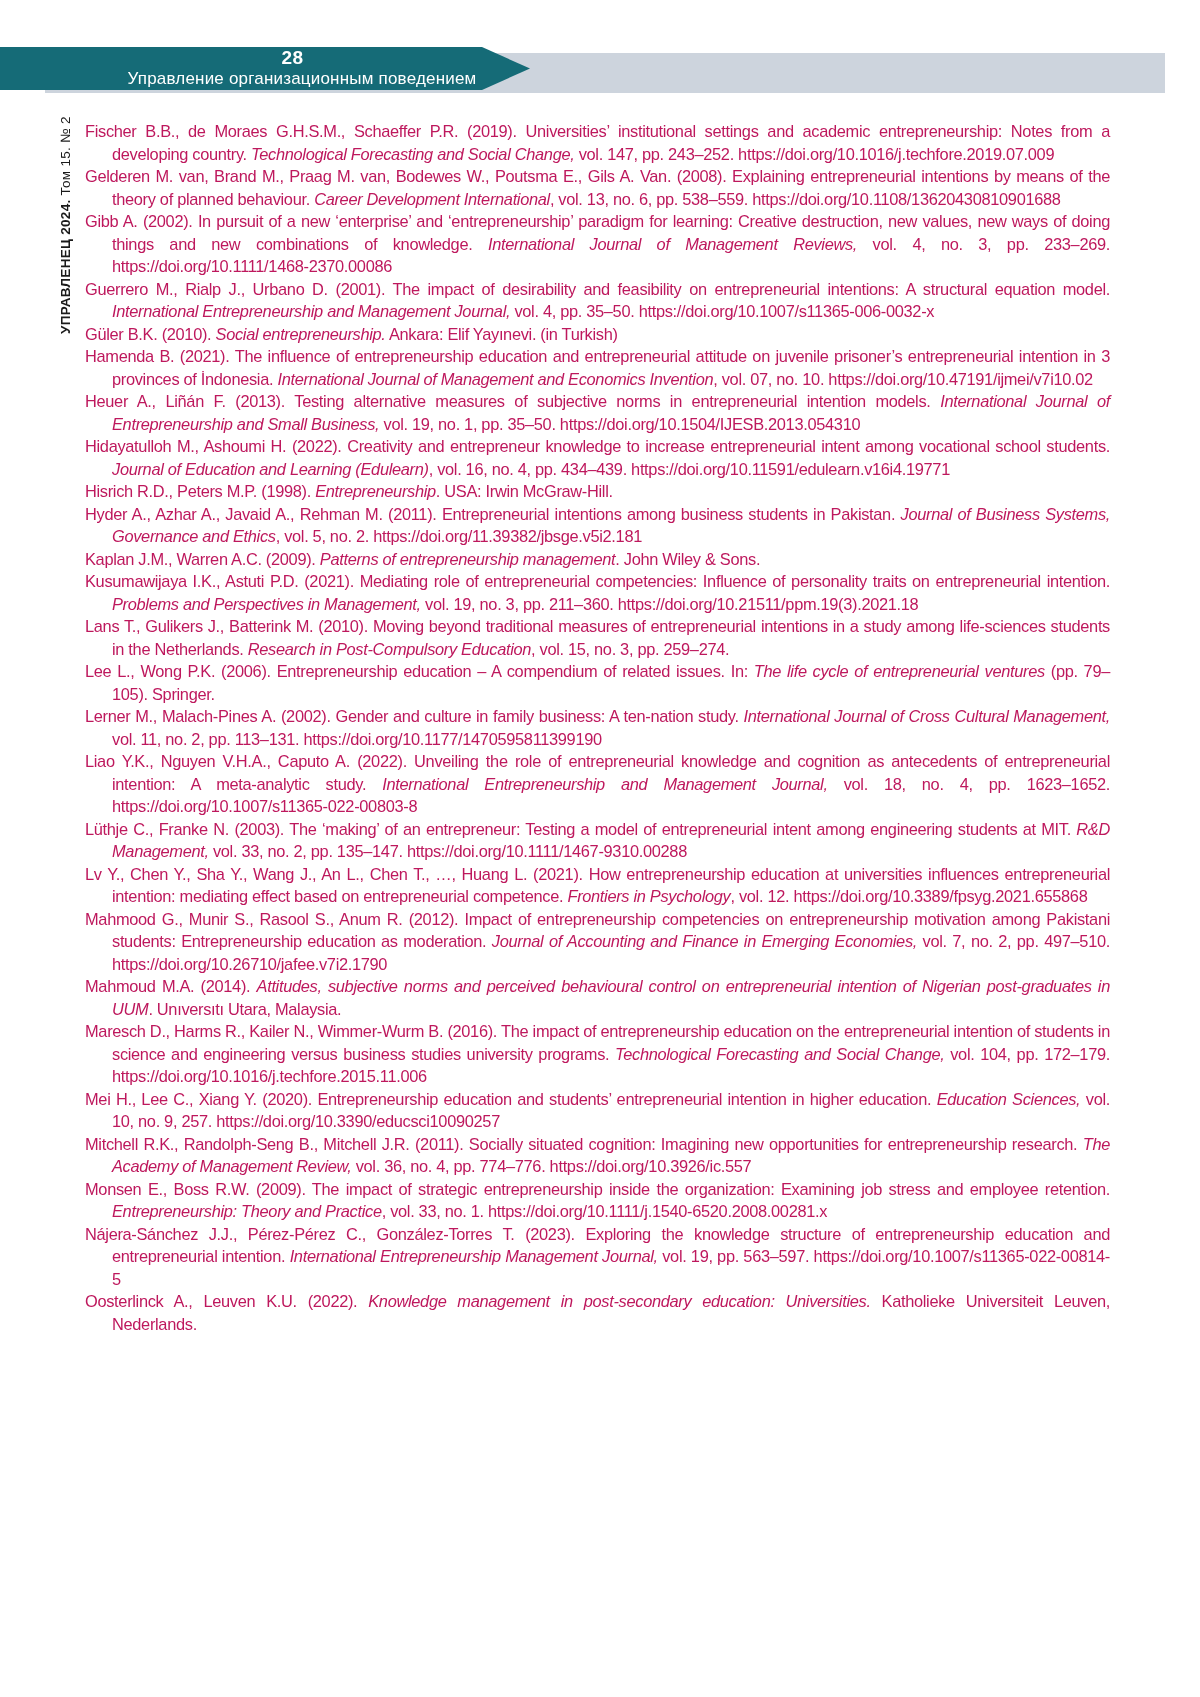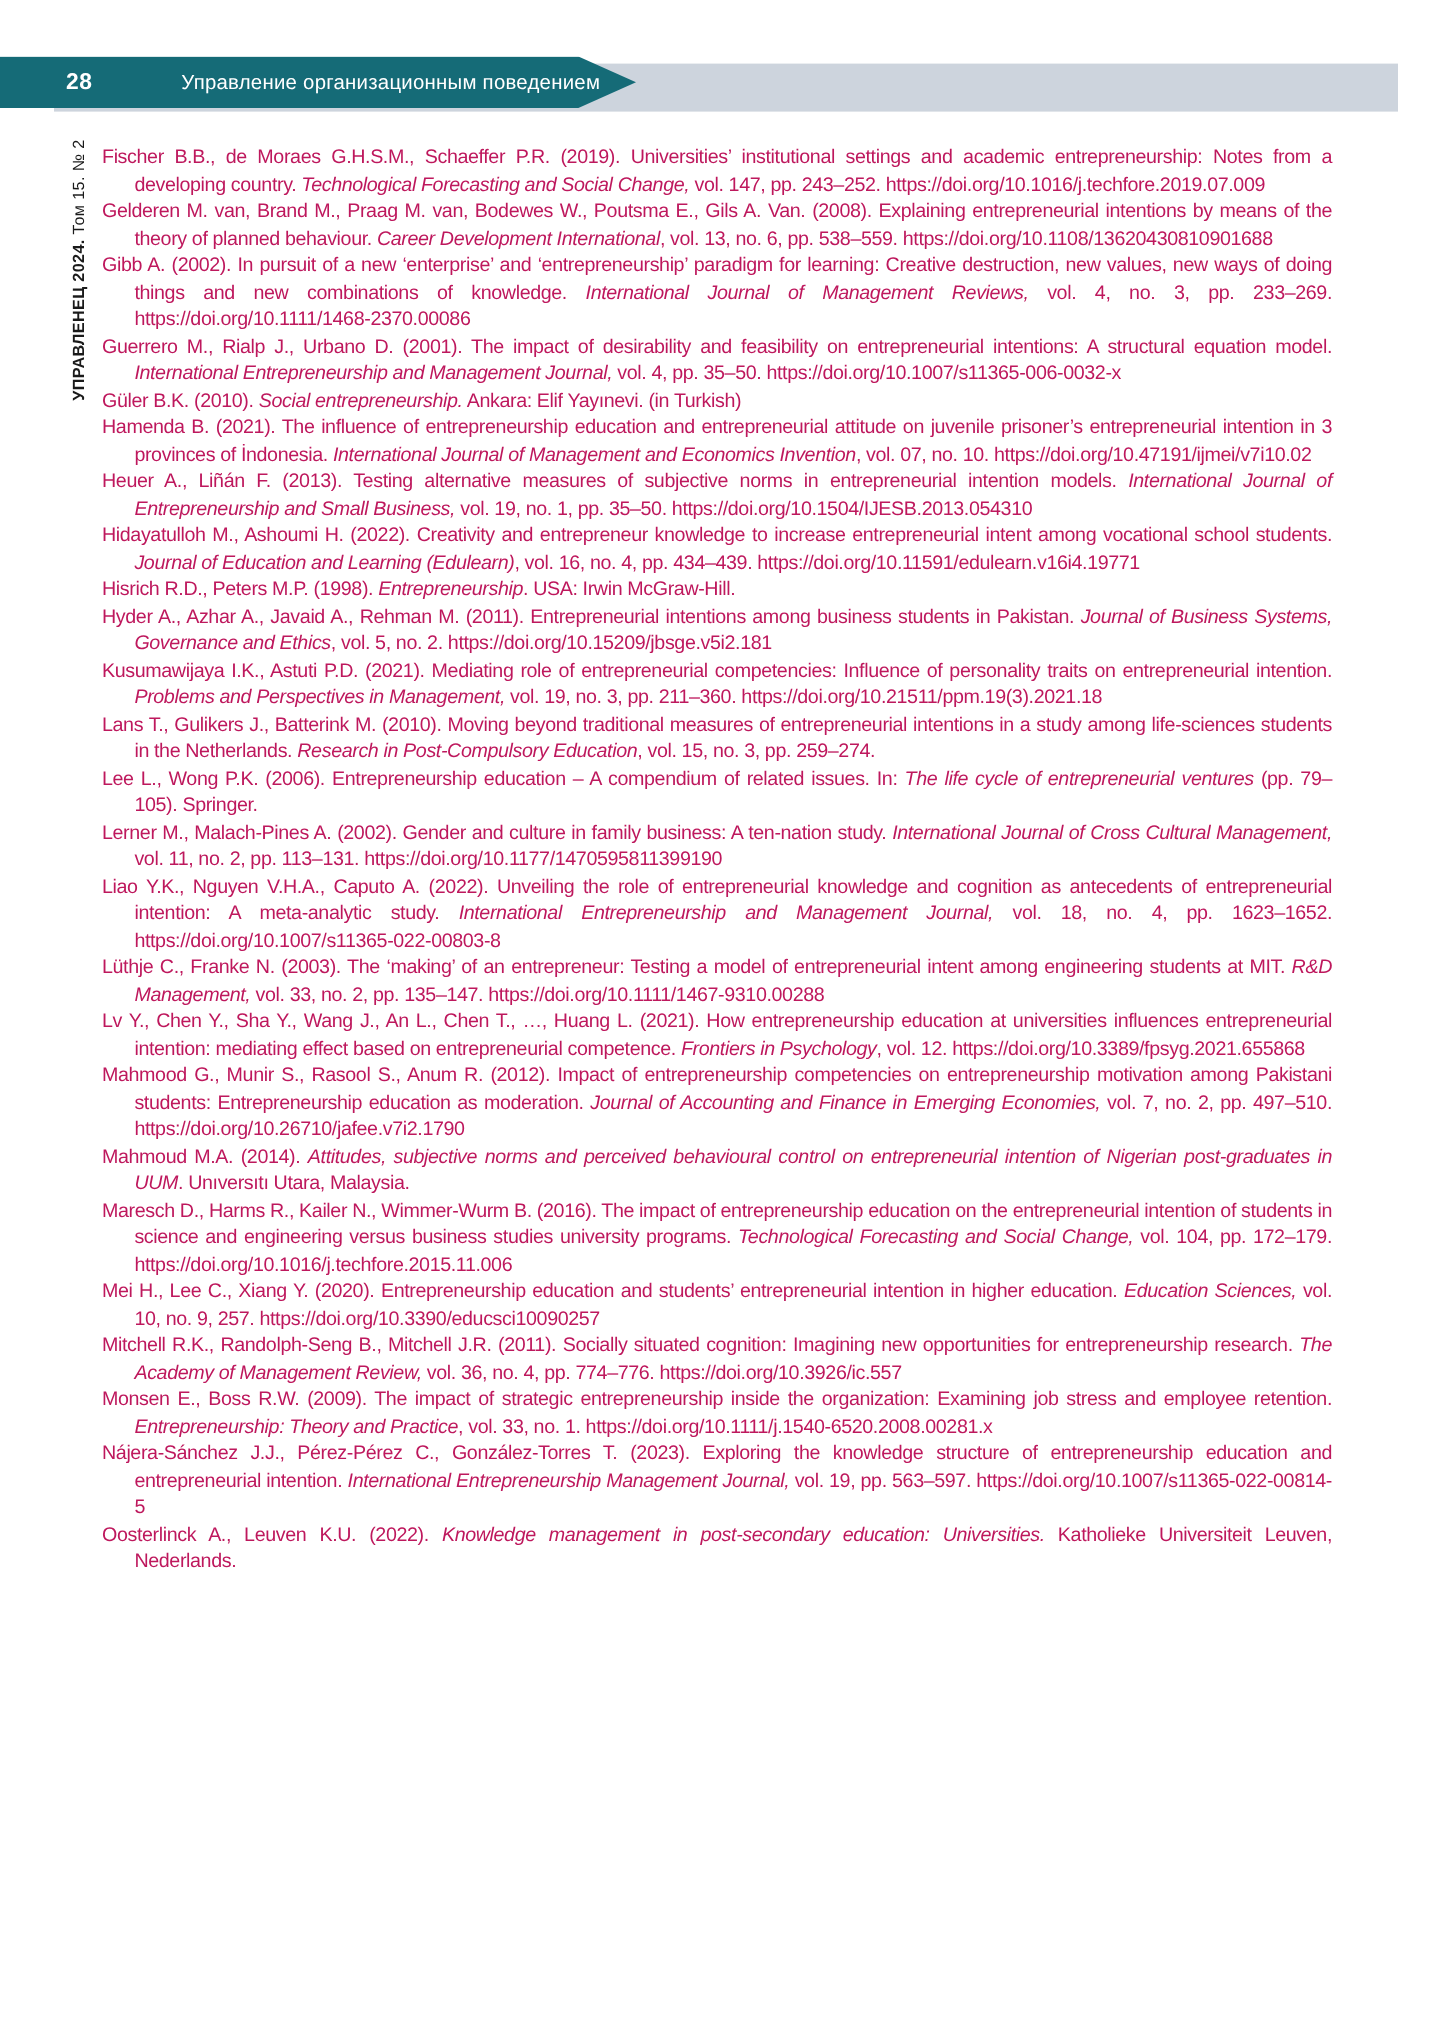--- a/index.html
+++ b/index.html
@@ -23,20 +23,21 @@
   .banner {
     position: absolute;
     left: 0;
     top: 47px;
     width: 530px;
     height: 43px;
     background: #156b77;
     clip-path: polygon(0 0, 482px 0, 100% 50%, 482px 100%, 0 100%);
     display: flex;
     align-items: center;
+    flex-direction: column;
   }
   .page-num {
     color: #ffffff;
     font-weight: bold;
     font-size: 19px;
     margin-left: 55px;
     letter-spacing: 0.5px;
   }
   .banner-title {
     color: #ffffff;
@@ -95,21 +96,22 @@
   <div class="refs">
       <p class="ref"><span>Fischer B.B., de Moraes G.H.S.M., Schaeffer P.R. (2019). Universities’ institutional settings and academic entrepreneurship: Notes from a developing country. </span><span class="it">Technological Forecasting and Social Change,</span><span> vol. 147, pp. 243–252. https://doi.org/10.1016/j.techfore.2019.07.009</span></p>
       <p class="ref"><span>Gelderen M. van, Brand M., Praag M. van, Bodewes W., Poutsma E., Gils A. Van. (2008). Explaining entrepreneurial intentions by means of the theory of planned behaviour. </span><span class="it">Career Development International</span><span>, vol. 13, no. 6, pp. 538–559. https://doi.org/10.1108/13620430810901688</span></p>
       <p class="ref"><span>Gibb A. (2002). In pursuit of a new ‘enterprise’ and ‘entrepreneurship’ paradigm for learning: Creative destruction, new values, new ways of doing things and new combinations of knowledge. </span><span class="it">International Journal of Management Reviews,</span><span> vol. 4, no. 3, pp. 233–269. https://doi.org/10.1111/1468-2370.00086</span></p>
       <p class="ref"><span>Guerrero M., Rialp J., Urbano D. (2001). The impact of desirability and feasibility on entrepreneurial intentions: A structural equation model. </span><span class="it">International Entrepreneurship and Management Journal,</span><span> vol. 4, pp. 35–50. https://doi.org/10.1007/s11365-006-0032-x</span></p>
       <p class="ref"><span>Güler B.K. (2010). </span><span class="it">Social entrepreneurship.</span><span> Ankara: Elif Yayınevi. (in Turkish)</span></p>
       <p class="ref"><span>Hamenda B. (2021). The influence of entrepreneurship education and entrepreneurial attitude on juvenile prisoner’s entrepreneurial intention in 3 provinces of İndonesia. </span><span class="it">International Journal of Management and Economics Invention</span><span>, vol. 07, no. 10. https://doi.org/10.47191/ijmei/v7i10.02</span></p>
       <p class="ref"><span>Heuer A., Liñán F. (2013). Testing alternative measures of subjective norms in entrepreneurial intention models. </span><span class="it">International Journal of Entrepreneurship and Small Business,</span><span> vol. 19, no. 1, pp. 35–50. https://doi.org/10.1504/IJESB.2013.054310</span></p>
       <p class="ref"><span>Hidayatulloh M., Ashoumi H. (2022). Creativity and entrepreneur knowledge to increase entrepreneurial intent among vocational school students. </span><span class="it">Journal of Education and Learning (Edulearn)</span><span>, vol. 16, no. 4, pp. 434–439. https://doi.org/10.11591/edulearn.v16i4.19771</span></p>
       <p class="ref"><span>Hisrich R.D., Peters M.P. (1998). </span><span class="it">Entrepreneurship</span><span>. USA: Irwin McGraw-Hill.</span></p>
-      <p class="ref"><span>Hyder A., Azhar A., Javaid A., Rehman M. (2011). Entrepreneurial intentions among business students in Pakistan. </span><span class="it">Journal of Business Systems, Governance and Ethics</span><span>, vol. 5, no. 2. https://doi.org/10.15209/jbsge.v5i2.181</span></p>
+      <p class="ref"><span>Hyder A., Azhar A., Javaid A., Rehman M. (2011). Entrepreneurial intentions among business students in Pakistan. </span><span class="it">Journal of Business Systems, Governance and Ethics</span><span>, vol. 5, no. 2. https://doi.org/11.39382/jbsge.v5i2.181</span></p>
+      <p class="ref"><span>Kaplan J.M., Warren A.C. (2009). </span><span class="it">Patterns of entrepreneurship management</span><span>. John Wiley &amp; Sons.</span></p>
       <p class="ref"><span>Kusumawijaya I.K., Astuti P.D. (2021). Mediating role of entrepreneurial competencies: Influence of personality traits on entrepreneurial intention. </span><span class="it">Problems and Perspectives in Management,</span><span> vol. 19, no. 3, pp. 211–360. https://doi.org/10.21511/ppm.19(3).2021.18</span></p>
       <p class="ref"><span>Lans T., Gulikers J., Batterink M. (2010). Moving beyond traditional measures of entrepreneurial intentions in a study among life-sciences students in the Netherlands. </span><span class="it">Research in Post-Compulsory Education</span><span>, vol. 15, no. 3, pp. 259–274.</span></p>
       <p class="ref"><span>Lee L., Wong P.K. (2006). Entrepreneurship education – A compendium of related issues. In: </span><span class="it">The life cycle of entrepreneurial ventures</span><span> (pp. 79–105). Springer.</span></p>
       <p class="ref"><span>Lerner M., Malach-Pines A. (2002). Gender and culture in family business: A ten-nation study. </span><span class="it">International Journal of Cross Cultural Management,</span><span> vol. 11, no. 2, pp. 113–131. https://doi.org/10.1177/1470595811399190</span></p>
       <p class="ref"><span>Liao Y.K., Nguyen V.H.A., Caputo A. (2022). Unveiling the role of entrepreneurial knowledge and cognition as antecedents of entrepreneurial intention: A meta-analytic study. </span><span class="it">International Entrepreneurship and Management Journal,</span><span> vol. 18, no. 4, pp. 1623–1652. https://doi.org/10.1007/s11365-022-00803-8</span></p>
       <p class="ref"><span>Lüthje C., Franke N. (2003). The ‘making’ of an entrepreneur: Testing a model of entrepreneurial intent among engineering students at MIT. </span><span class="it">R&amp;D Management,</span><span> vol. 33, no. 2, pp. 135–147. https://doi.org/10.1111/1467-9310.00288</span></p>
       <p class="ref"><span>Lv Y., Chen Y., Sha Y., Wang J., An L., Chen T., …, Huang L. (2021). How entrepreneurship education at universities influences entrepreneurial intention: mediating effect based on entrepreneurial competence. </span><span class="it">Frontiers in Psychology</span><span>, vol. 12. https://doi.org/10.3389/fpsyg.2021.655868</span></p>
       <p class="ref"><span>Mahmood G., Munir S., Rasool S., Anum R. (2012). Impact of entrepreneurship competencies on entrepreneurship motivation among Pakistani students: Entrepreneurship education as moderation. </span><span class="it">Journal of Accounting and Finance in Emerging Economies,</span><span> vol. 7, no. 2, pp. 497–510. https://doi.org/10.26710/jafee.v7i2.1790</span></p>
       <p class="ref"><span>Mahmoud M.A. (2014). </span><span class="it">Attitudes, subjective norms and perceived behavioural control on entrepreneurial intention of Nigerian post-graduates in UUM</span><span>. Unıversıtı Utara, Malaysia.</span></p>
       <p class="ref"><span>Maresch D., Harms R., Kailer N., Wimmer-Wurm B. (2016). The impact of entrepreneurship education on the entrepreneurial intention of students in science and engineering versus business studies university programs. </span><span class="it">Technological Forecasting and Social Change,</span><span> vol. 104, pp. 172–179. https://doi.org/10.1016/j.techfore.2015.11.006</span></p>

